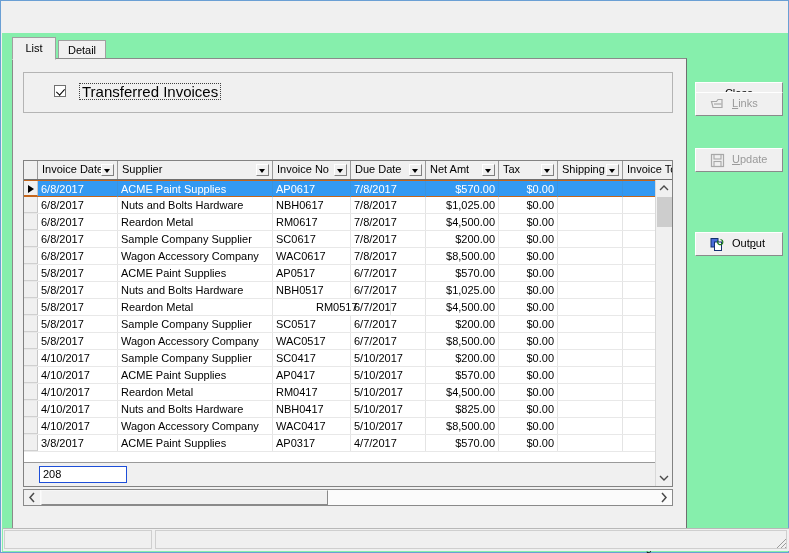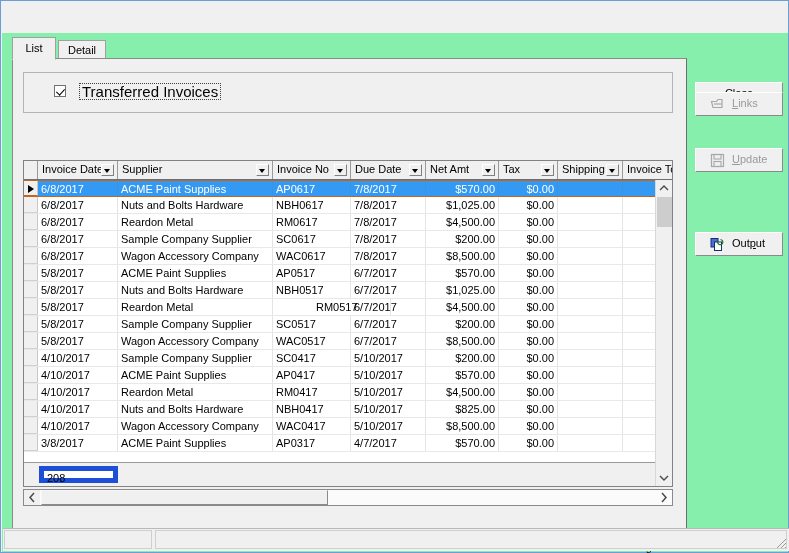--- a/index.html
+++ b/index.html
@@ -242,23 +242,23 @@
   
   #gridfooter {
     position: absolute; left: 0; bottom: 0;
     width: 100%; height: 24px;
     background: #f0f0f0;
     border-top: 1px solid #9a9a9a;
     box-sizing: border-box;
   }
   #footer-input {
     position: absolute; left: 15px; top: 3px;
-    width: 79px; height: 17px;
-    box-sizing: border-box;
-    border: 5px solid #1d4ed8;
+    width: 88px; height: 17px;
+    box-sizing: border-box;
+    border: 1px solid #1d4ed8;
     background: #ffffff;
     font-size: 11px;
     line-height: 15px;
     padding-left: 3px;
     color: #000;
   }
 
   
   #vscroll {
     position: absolute; right: 0; top: 19px;

